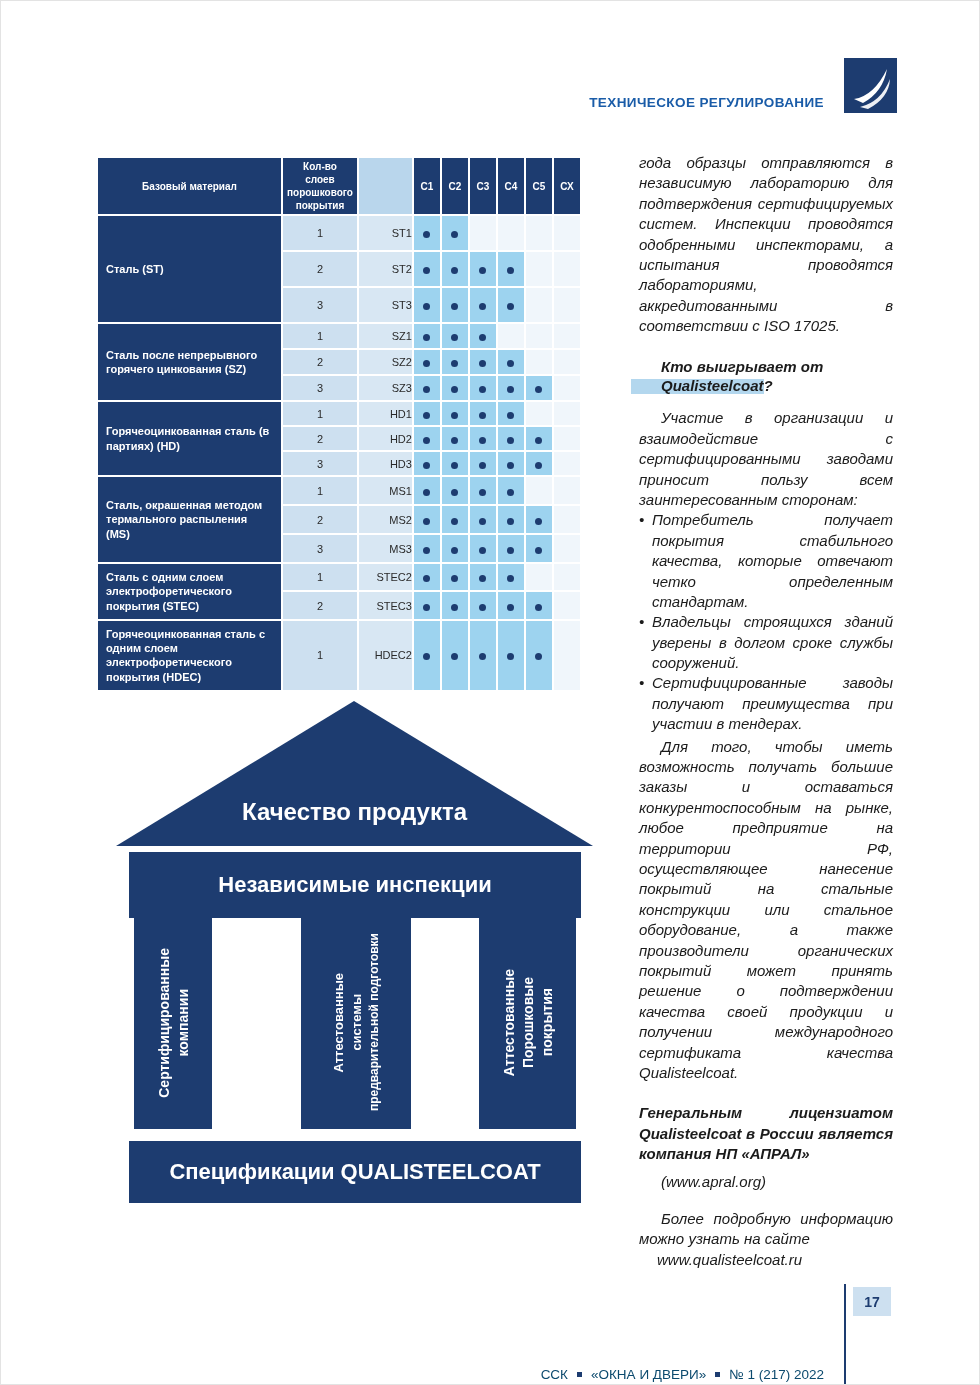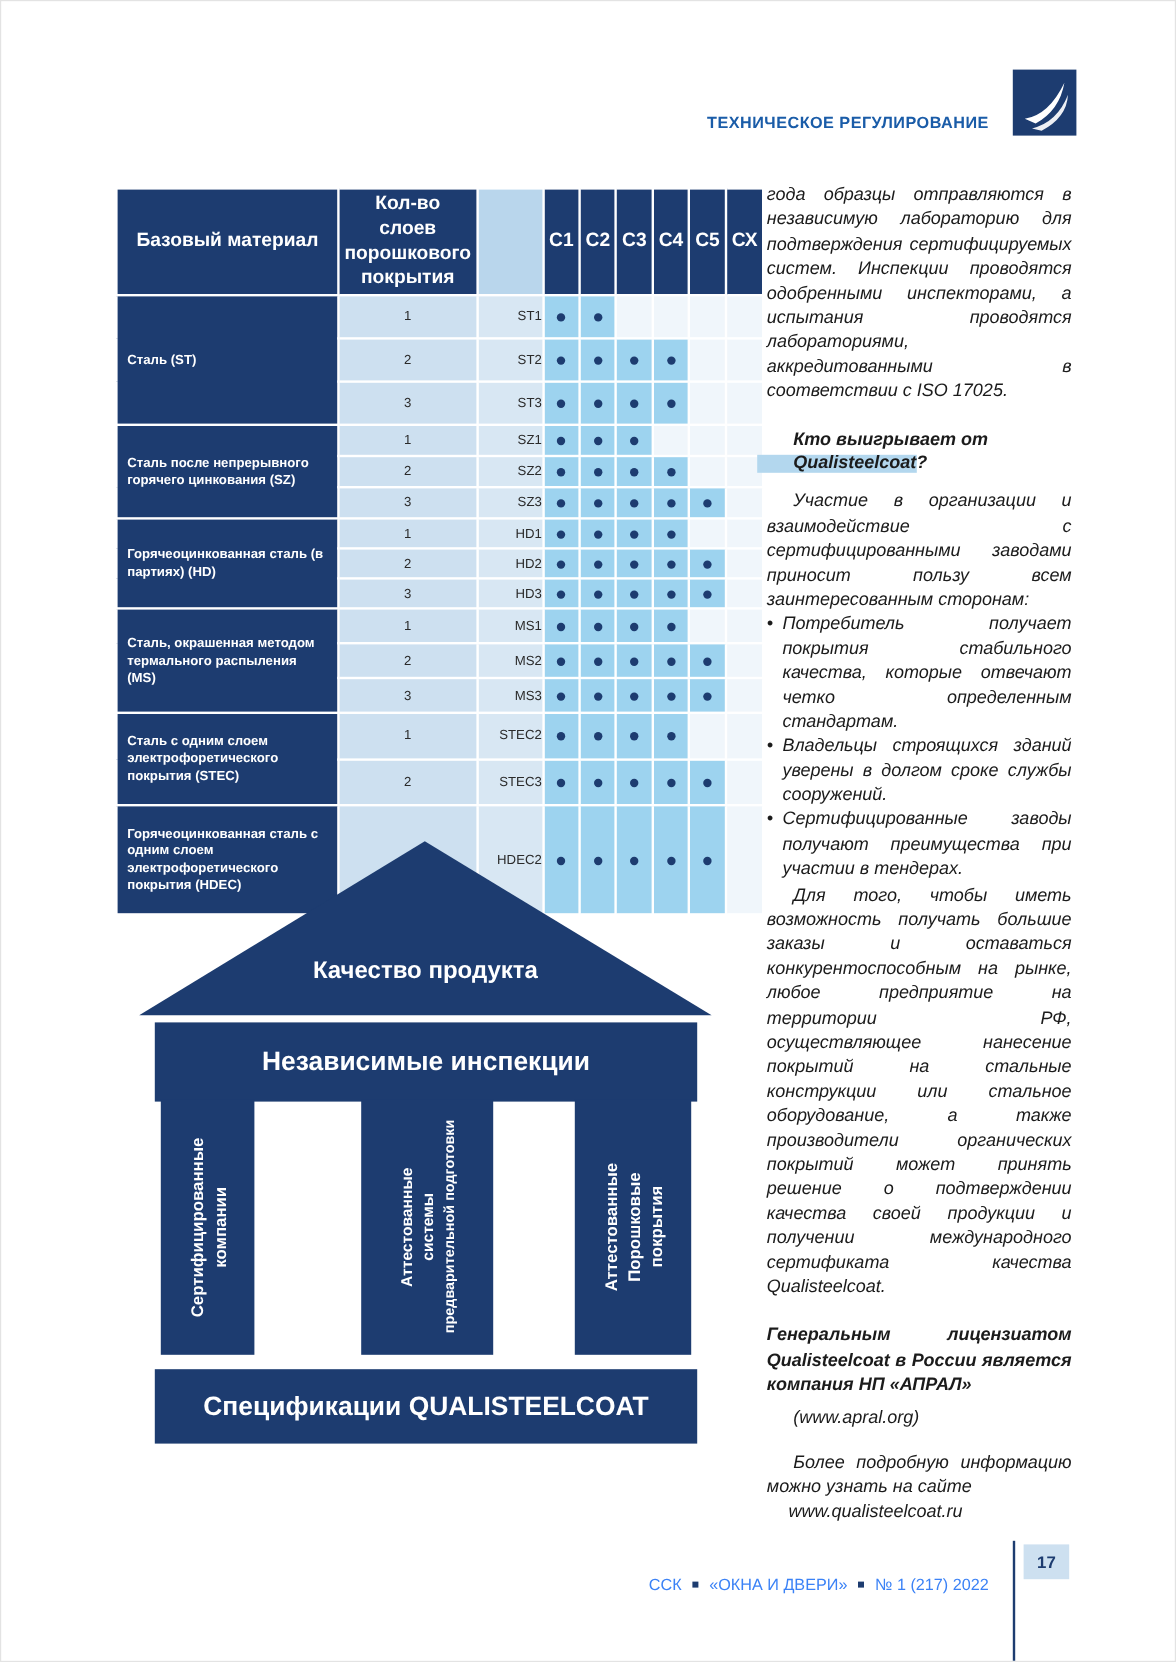--- a/index.html
+++ b/index.html
@@ -11,36 +11,36 @@
   .logo { position:absolute; left:843px; top:57px; width:53px; height:55px; background:#1d3c70; }
   .logo svg { width:100%; height:100%; display:block; }
 
   
   .spec-table { position:absolute; left:95px; top:155px; border-collapse:collapse; table-layout:fixed; }
   .spec-table th, .spec-table td { border:2px solid #ffffff; }
   .th-material { width:185px; }
   .th-layers { width:75px; }
   .th-code { width:55px; background:#b9d6ec; }
   .th-class { width:28px; }
-  .spec-table thead th { background:#1d3c70; color:#ffffff; font-size:16px; font-weight:bold; height:52px; text-align:center; padding:2px 4px; line-height:1.3;margin-top:40px; }
+  .spec-table thead th { background:#1d3c70; color:#ffffff; font-size:10px; font-weight:bold; height:52px; text-align:center; padding:2px 4px; line-height:1.3;margin-top:40px; }
   .spec-table thead th.th-code { background:#b9d6ec; }
-  .td-material { background:#1d3c70; color:#ffffff; font-weight:bold; font-size:11px; padding:16px 8px; vertical-align:middle; line-height:1.3; }
+  .td-material { background:#1d3c70; color:#ffffff; font-weight:bold; font-size:11px; padding:6px 8px; vertical-align:middle; line-height:1.3; }
   .td-layers { background:#cde0f0; color:#2a2a2a; font-size:11px; text-align:center; vertical-align:middle; }
   .td-code { background:#d8e7f3; color:#2a2a2a; font-size:11px; text-align:right; vertical-align:middle; }
   .td-class { background:#f0f6fb; text-align:center; vertical-align:middle; padding:0; }
   .td-class.has-dot { background:#9dd3ef; }
   .dot { display:inline-block; width:7px; height:7px; border-radius:50%; background:#1d3c70; }
   tr.g0 td { height:36px; } tr.g1 td { height:26px; } tr.g2 td { height:25px; }
   tr.g3 td { height:29px; } tr.g4 td { height:25px; } tr.g5 td { height:44px; }
 
   
   .house { position:absolute; left:115px; top:700px; width:477px; height:502px; }
   .roof { position:absolute; left:0; top:0; width:0; height:0;
           border-left:238px solid transparent; border-right:239px solid transparent; border-bottom:145px solid #1d3c70; }
-  .roof-label { position:absolute; left:0; top:97px; width:477px; text-align:center; color:#ffffff; font-weight:bold; font-size:20px; }
+  .roof-label { position:absolute; left:0; top:97px; width:477px; text-align:center; color:#ffffff; font-weight:bold; font-size:24px; }
   .beam { position:absolute; left:13px; top:151px; width:452px; height:66px; background:#1d3c70;
           display:flex; align-items:center; justify-content:center; color:#ffffff; font-weight:bold; font-size:22px; }
   .pillars { position:absolute; left:13px; top:215px; width:452px; height:213px; }
   .pillar { position:absolute; top:0; height:213px; background:#1d3c70; display:flex; flex-direction:row; align-items:center; justify-content:center; gap:3px; }
   .pillar-0 { left:5px;  width:78px; }
   .pillar-1 { left:172px; width:110px; }
   .pillar-2 { left:350px; width:97px; }
   .pillar-line { writing-mode:vertical-rl; transform:rotate(180deg); color:#ffffff; font-weight:bold; font-size:14px; text-align:center; white-space:nowrap; }
   .pillar-1 .pillar-line { font-size:13px; }
   .pillar-1 .pillar-line:last-child { font-size:12px; }
@@ -58,21 +58,21 @@
   .benefit-list li { position:relative; padding-left:13px; }
   .benefit-list li::before { content:"\2022"; position:absolute; left:0; top:0; }
   .p-big { margin-top:2px; }
   .p-bold { margin-top:20px; font-weight:bold; }
   .p-link { margin-top:8px; padding-left:22px; text-align:left; }
   .p-apral { margin-top:16px; text-indent:22px; }
   .p-info { margin-top:16px; text-indent:22px; }
   .p-site { padding-left:18px; text-align:left; }
 
   
-  .footer-line { position:absolute; top:1312px; right:155px; display:flex; align-items:center; gap:9px; color:#3b82f6; font-size:13.5px; white-space:nowrap; }
+  .footer-line { position:absolute; top:1366px; right:155px; display:flex; align-items:center; gap:9px; color:#0c4a6e; font-size:13.5px; white-space:nowrap; }
   .footer-sq { width:5px; height:5px; background:#1d3c70; display:inline-block; }
   .page-num-box { position:absolute; left:852px; top:1286px; width:38px; height:29px; background:#cde0f0;
                   display:flex; align-items:center; justify-content:center; color:#1d3c70; font-weight:bold; font-size:14px; }
   .footer-vline { position:absolute; left:843px; top:1283px; width:2px; height:102px; background:#1d3c70; }
 </style>
 </head>
 <body>
 
 <div class="page">
 

